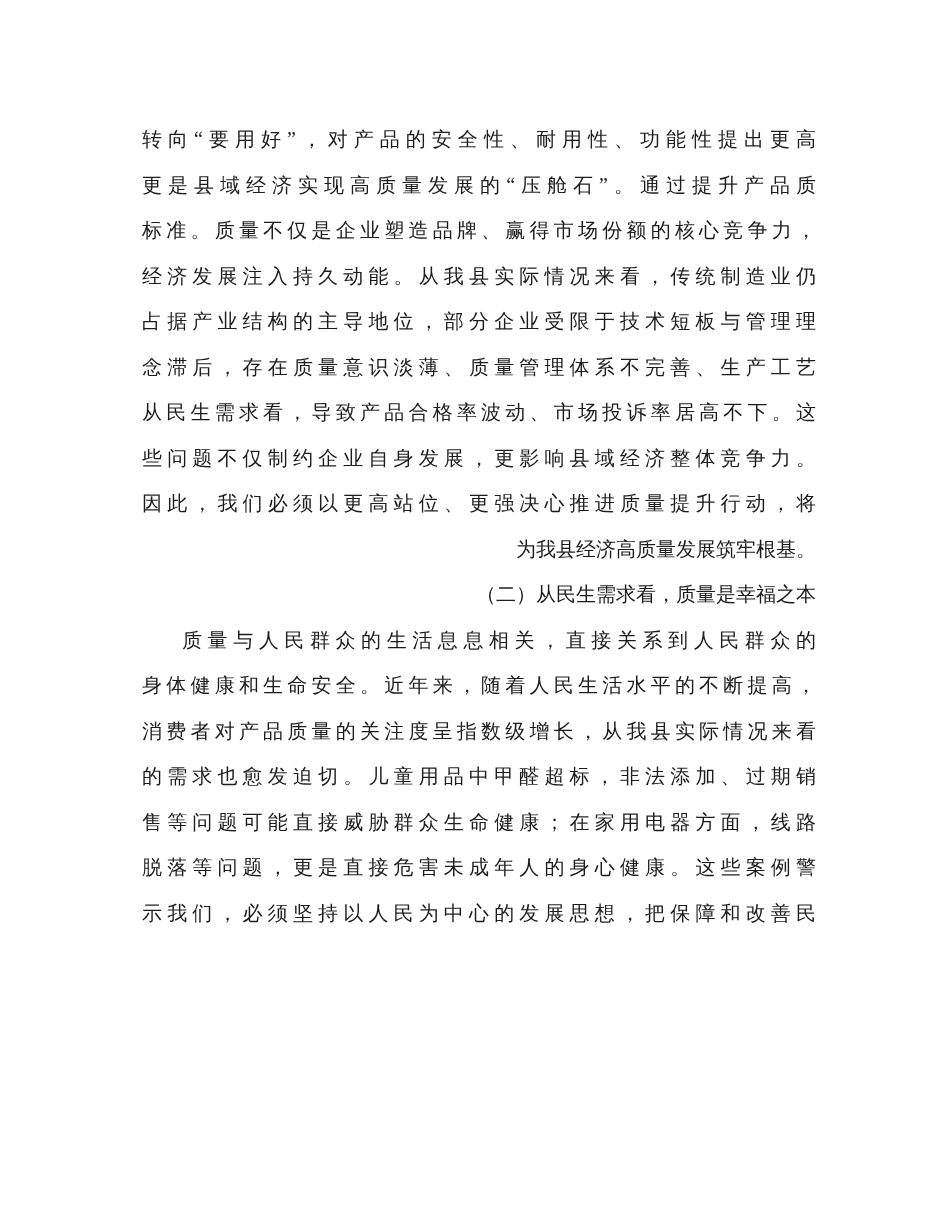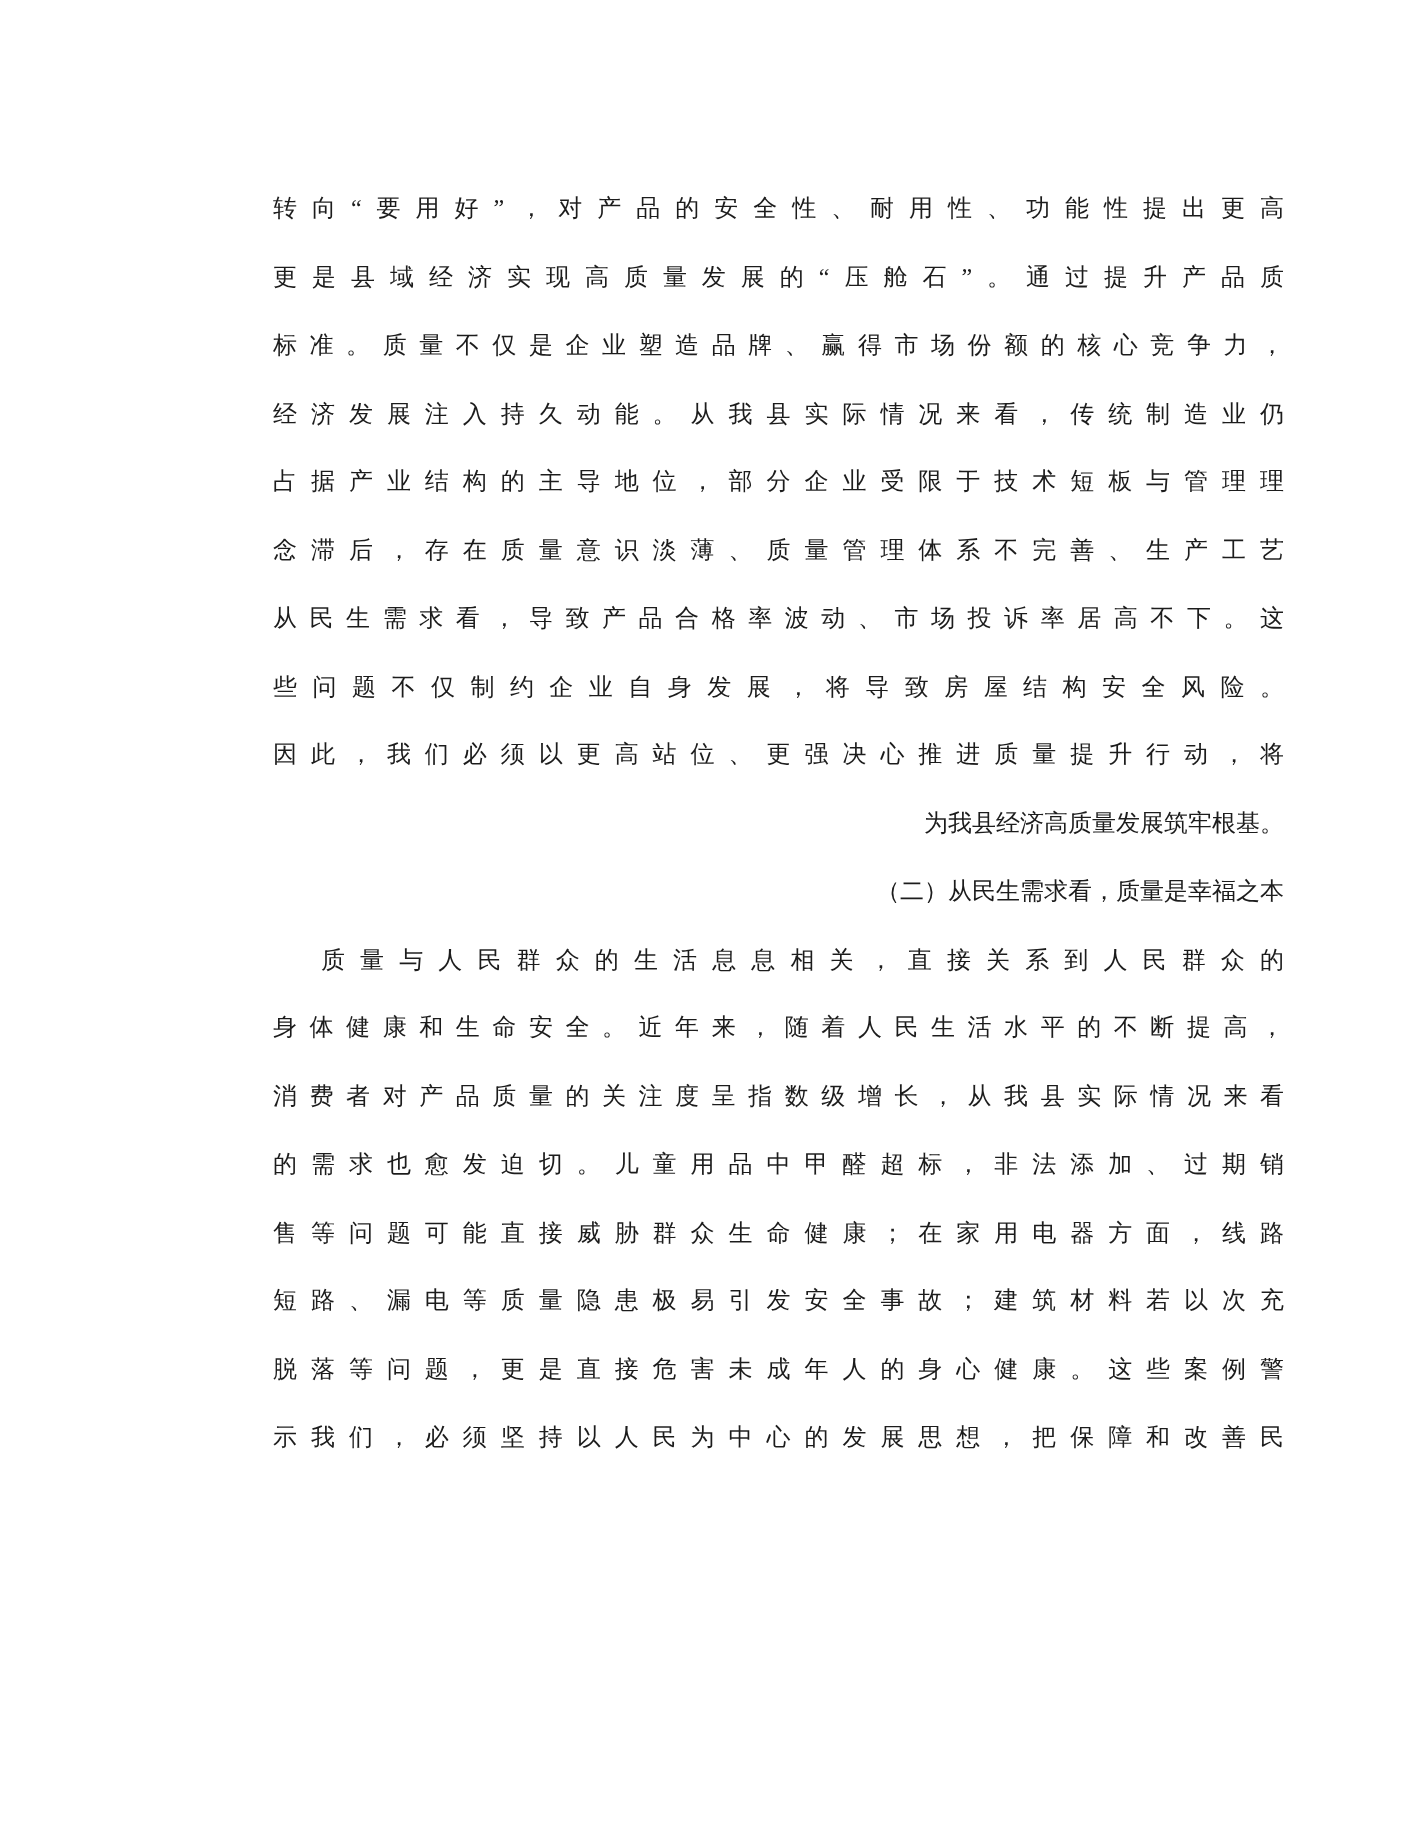--- a/index.html
+++ b/index.html
@@ -13,25 +13,24 @@
     height: 1230px;
     background: #ffffff;
     overflow: hidden;
   }
   .text-block {
     position: absolute;
     left: 142px;
     top: 117px;
     width: 674px;
     font-family: "Liberation Serif", "DejaVu Serif", serif;
-    font-size: 16px;
+    font-size: 20px;
     line-height: 45.5px;
     color: #1c1c1c;
     letter-spacing: 0;
-    margin-left: 40px;
   }
   .paragraph {
     margin: 0;
     padding: 0;
   }
   .line {
     height: 45.5px;
     text-align: right;
     white-space: normal;
     overflow: visible;
@@ -51,31 +50,30 @@
 <div class="page" style="background: rgb(255, 255, 255);">
   <div class="text-block" id="doc" style="color: rgb(28, 28, 28);">
       <div class="paragraph">
         <div class="line justify">转向“要用好”，对产品的安全性、耐用性、功能性提出更高</div>
         <div class="line justify">更是县域经济实现高质量发展的“压舱石”。通过提升产品质</div>
         <div class="line justify">标准。质量不仅是企业塑造品牌、赢得市场份额的核心竞争力，</div>
         <div class="line justify">经济发展注入持久动能。从我县实际情况来看，传统制造业仍</div>
         <div class="line justify">占据产业结构的主导地位，部分企业受限于技术短板与管理理</div>
         <div class="line justify">念滞后，存在质量意识淡薄、质量管理体系不完善、生产工艺</div>
         <div class="line justify">从民生需求看，导致产品合格率波动、市场投诉率居高不下。这</div>
-        <div class="line justify">些问题不仅制约企业自身发展，将导致房屋结构安全风险。</div>
+        <div class="line justify">些问题不仅制约企业自身发展，更影响县域经济整体竞争力。</div>
         <div class="line justify">因此，我们必须以更高站位、更强决心推进质量提升行动，将</div>
         <div class="line">为我县经济高质量发展筑牢根基。</div>
       </div>
       <div class="paragraph">
         <div class="line first-indent">（二）从民生需求看，质量是幸福之本</div>
       </div>
       <div class="paragraph">
         <div class="line justify first-indent">质量与人民群众的生活息息相关，直接关系到人民群众的</div>
         <div class="line justify">身体健康和生命安全。近年来，随着人民生活水平的不断提高，</div>
         <div class="line justify">消费者对产品质量的关注度呈指数级增长，从我县实际情况来看</div>
         <div class="line justify">的需求也愈发迫切。儿童用品中甲醛超标，非法添加、过期销</div>
         <div class="line justify">售等问题可能直接威胁群众生命健康；在家用电器方面，线路</div>
-        <div class="line justify">短路、漏电等质量隐患极易引发安全事故；建筑材料若以次充</div>
         <div class="line justify">脱落等问题，更是直接危害未成年人的身心健康。这些案例警</div>
         <div class="line justify">示我们，必须坚持以人民为中心的发展思想，把保障和改善民</div>
       </div>
     </div>
 </div>
 
 </body></html>

